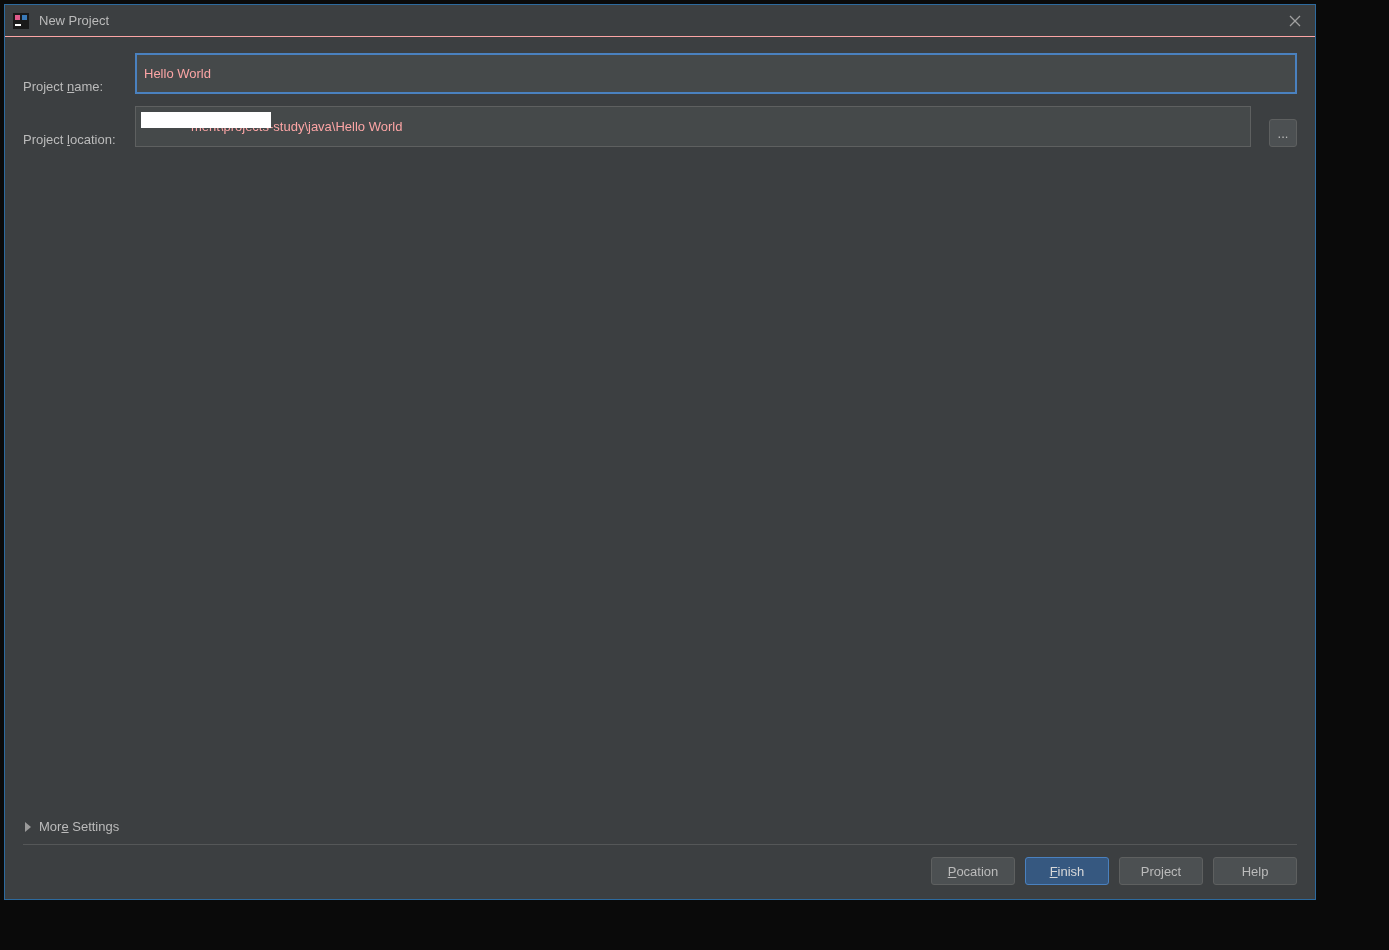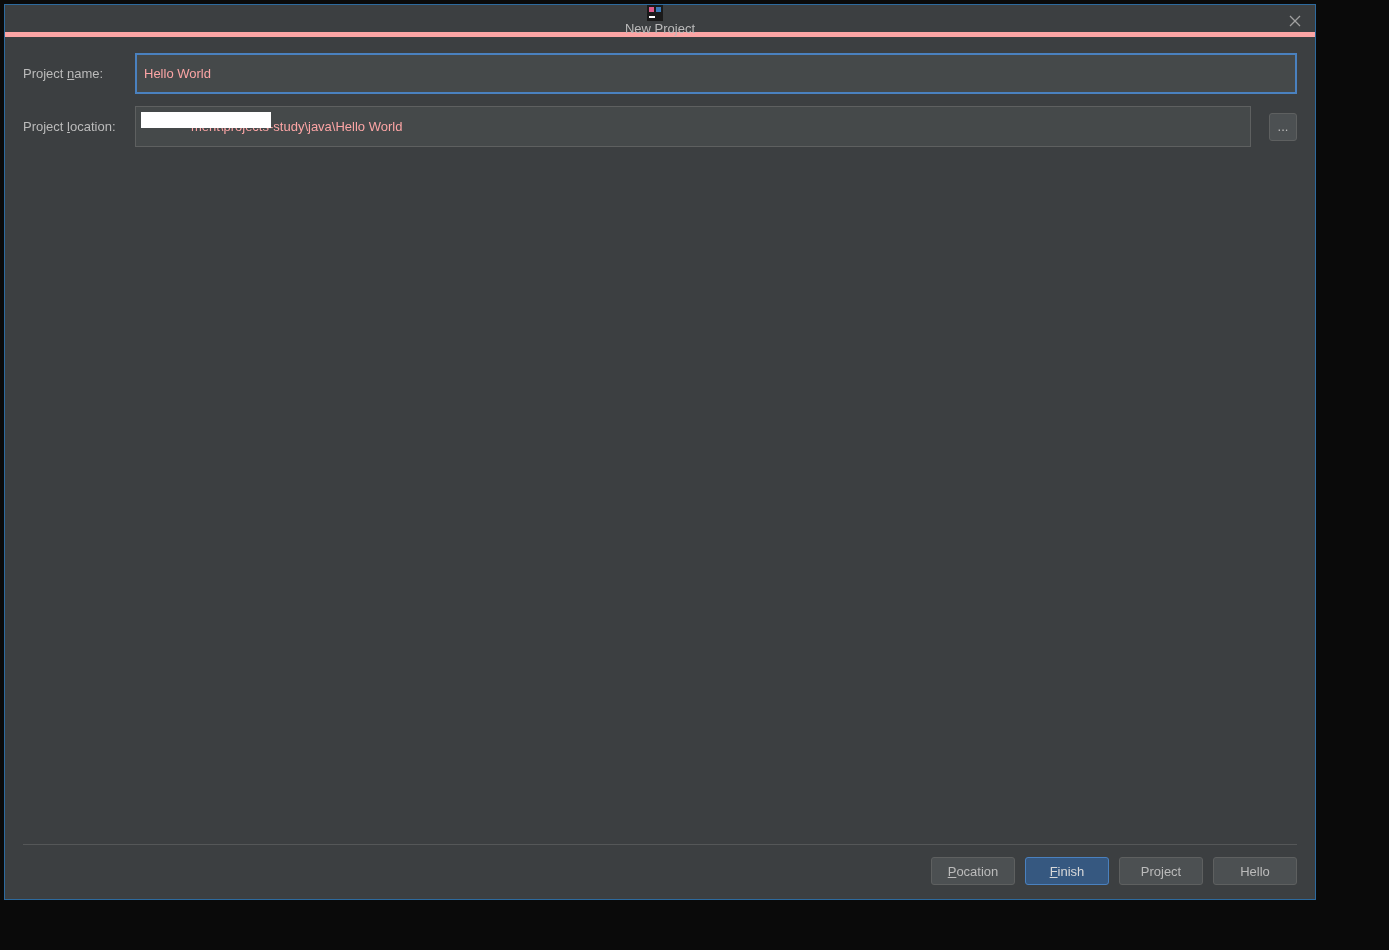--- a/index.html
+++ b/index.html
@@ -27,23 +27,22 @@
       border: 1px solid #2d6a9e;
       display: flex;
       flex-direction: column;
       position: relative;
     }
     .titlebar {
       height: 32px;
       display: flex;
       align-items: center;
       padding: 0 8px;
-      border-bottom: 5px solid #fca5a5;
-      position: relative;
-      flex-direction: column;
+      border-bottom: 1px solid #fca5a5;
+      position: relative;
     }
     .titlebar-icon {
       width: 16px;
       height: 16px;
       margin-right: 10px;
       display: inline-flex;
       align-items: center;
       justify-content: center;
     }
     .titlebar-icon svg {
@@ -67,21 +66,21 @@
       color: #a0a0a0;
     }
     .content {
       flex: 1;
       padding: 16px 18px 10px 18px;
       display: flex;
       flex-direction: column;
     }
     .form-row {
       display: flex;
-      align-items: center;
+      align-items: flex-end;
       margin-bottom: 12px;
       gap: 6px;
     }
     .form-label {
       width: 106px;
       color: #bbbbbb;
       white-space: nowrap;
     }
     .form-label .mnemonic {
       text-decoration: underline;
@@ -237,33 +236,39 @@
         <input class="text-input" value="             ment\projects-study\java\Hello World" style="">
         <div class="location-redact"></div>
       </div>
       <div class="browse-btn">
         <span>...</span>
       </div>
     </div>
 
     <div class="spacer"></div>
 
+    <div class="more-row">
+      <span class="tri"></span>
+      <span class="lbl">
+        <span>Mor</span><span class="mnemonic">e</span><span> Settings</span>
+      </span>
+    </div>
     <div class="more-divider top"></div>
 
     <div class="button-row">
       <div class="btn">
         <span class="mnemonic">P</span>
           <span>ocation</span>
       </div>
       <div class="btn primary">
         <span class="mnemonic">F</span>
           <span>inish</span>
       </div>
       <div class="btn">
         <span>Project</span>
       </div>
       <div class="btn">
-        <span>Hello</span>
+        <span>Help</span>
       </div>
     </div>
 
   </div>
 </div>
 
 </body></html>

